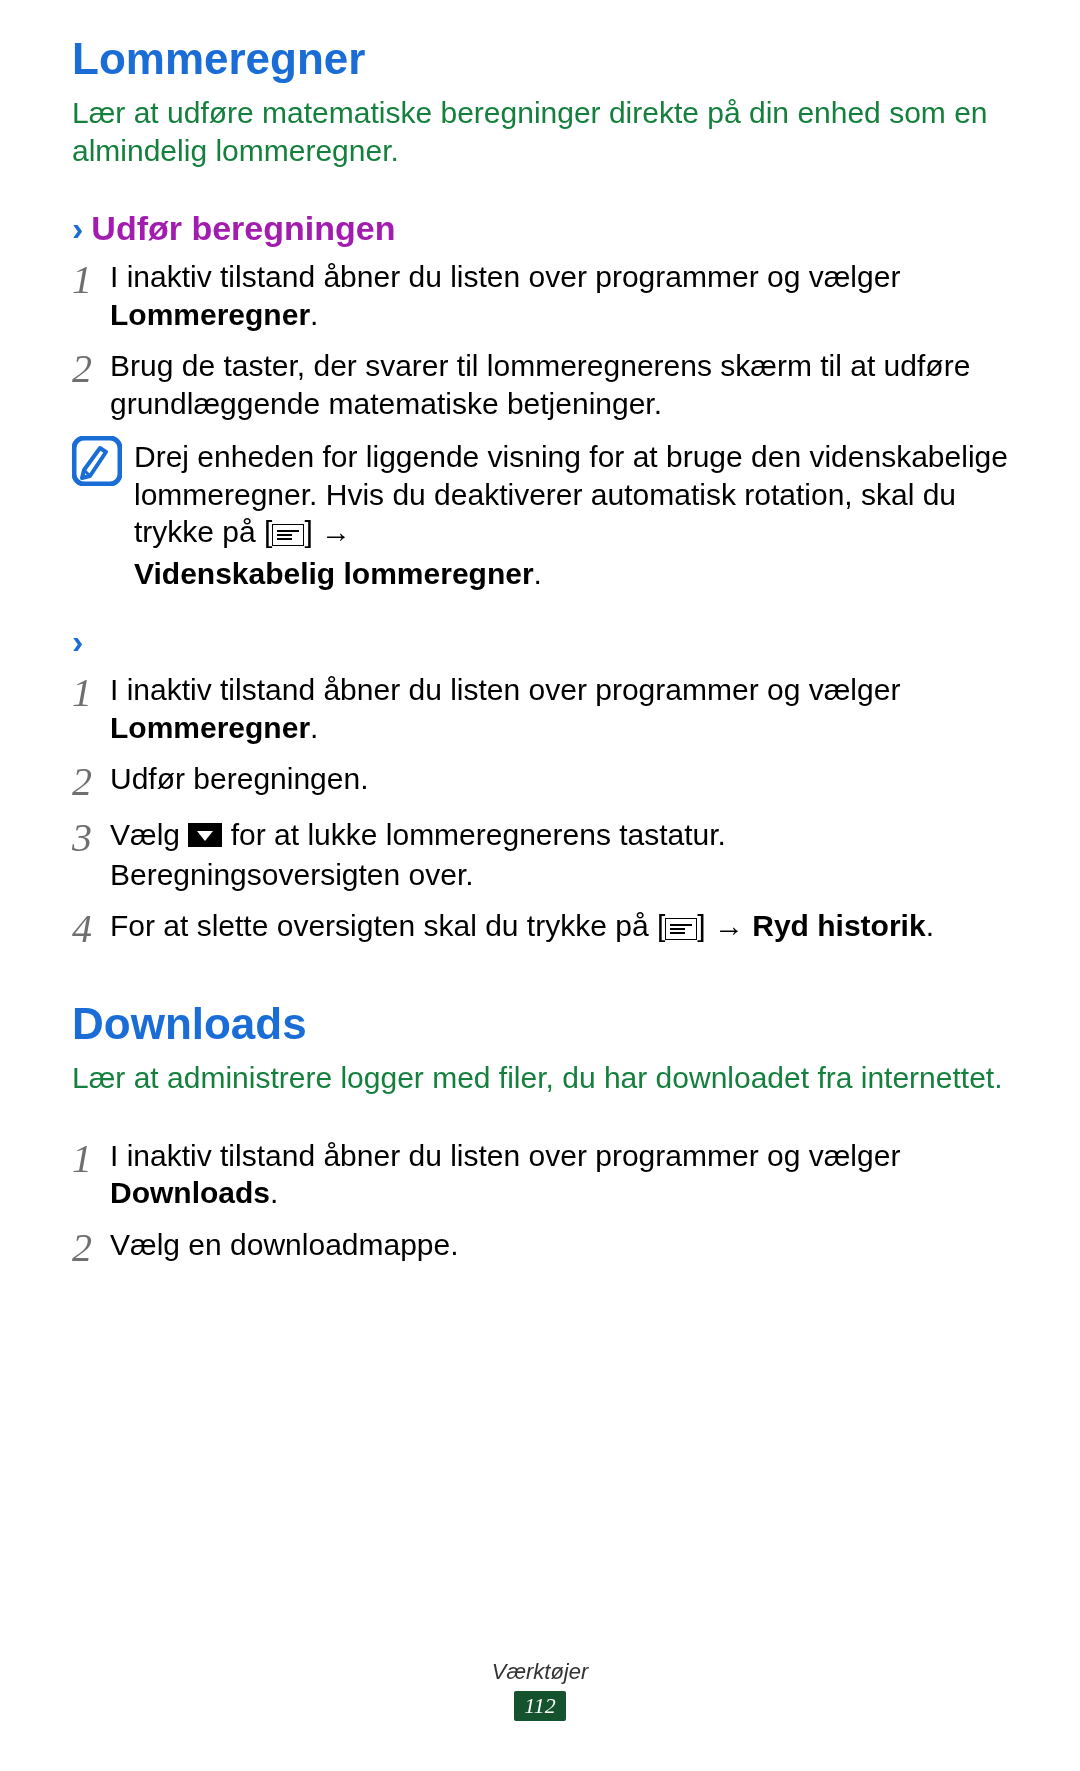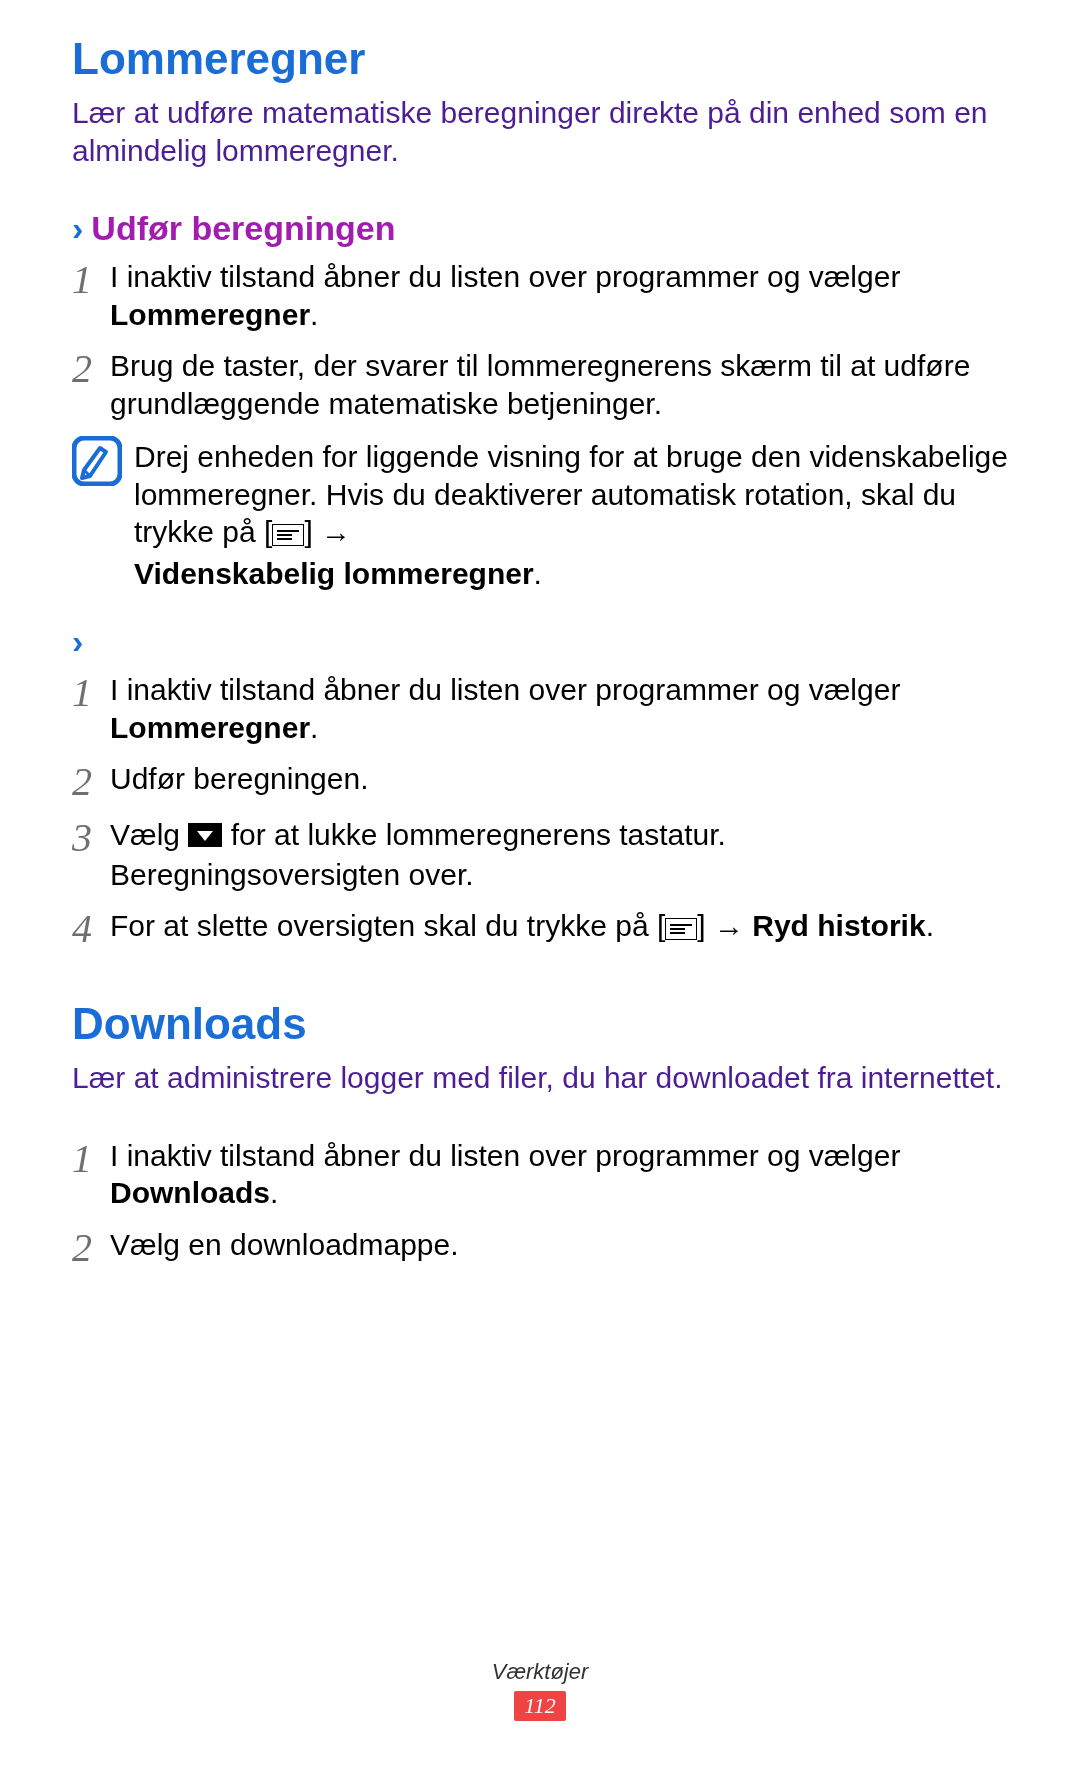--- a/index.html
+++ b/index.html
@@ -20,21 +20,21 @@
   .h1 {
     color: #1a6dd6;
     font-size: 44px;
     font-weight: 700;
     margin: 0 0 10px 0;
   }
   .para {
     font-size: 30px;
     line-height: 1.25;
     margin: 0 0 40px 0;
-    color: #4c1d95;
+    color: #15803d;
   }
   .h2-row {
     display: flex;
     align-items: center;
     margin: 30px 0 10px 0;
   }
   .chevron {
     color: #1a6dd6;
     font-size: 34px;
     font-weight: 900;
@@ -113,21 +113,21 @@
     text-align: center;
   }
   .footer-label {
     font-style: italic;
     font-size: 22px;
     color: #333;
     margin-bottom: 6px;
   }
   .page-num {
     display: inline-block;
-    background: #ef4444;
+    background: #14532d;
     color: #fff;
     font-style: italic;
     font-family: Georgia, serif;
     font-size: 22px;
     padding: 2px 10px;
     border-radius: 2px;
   }
 </style>
 </head>
 <body>

